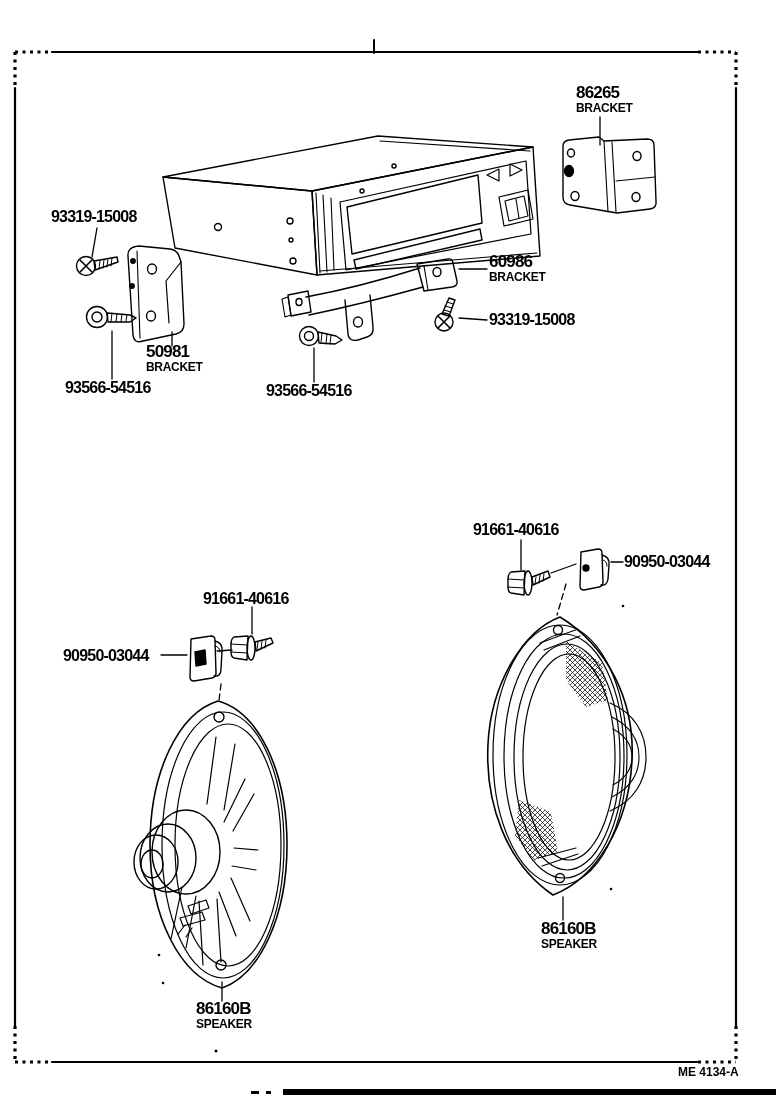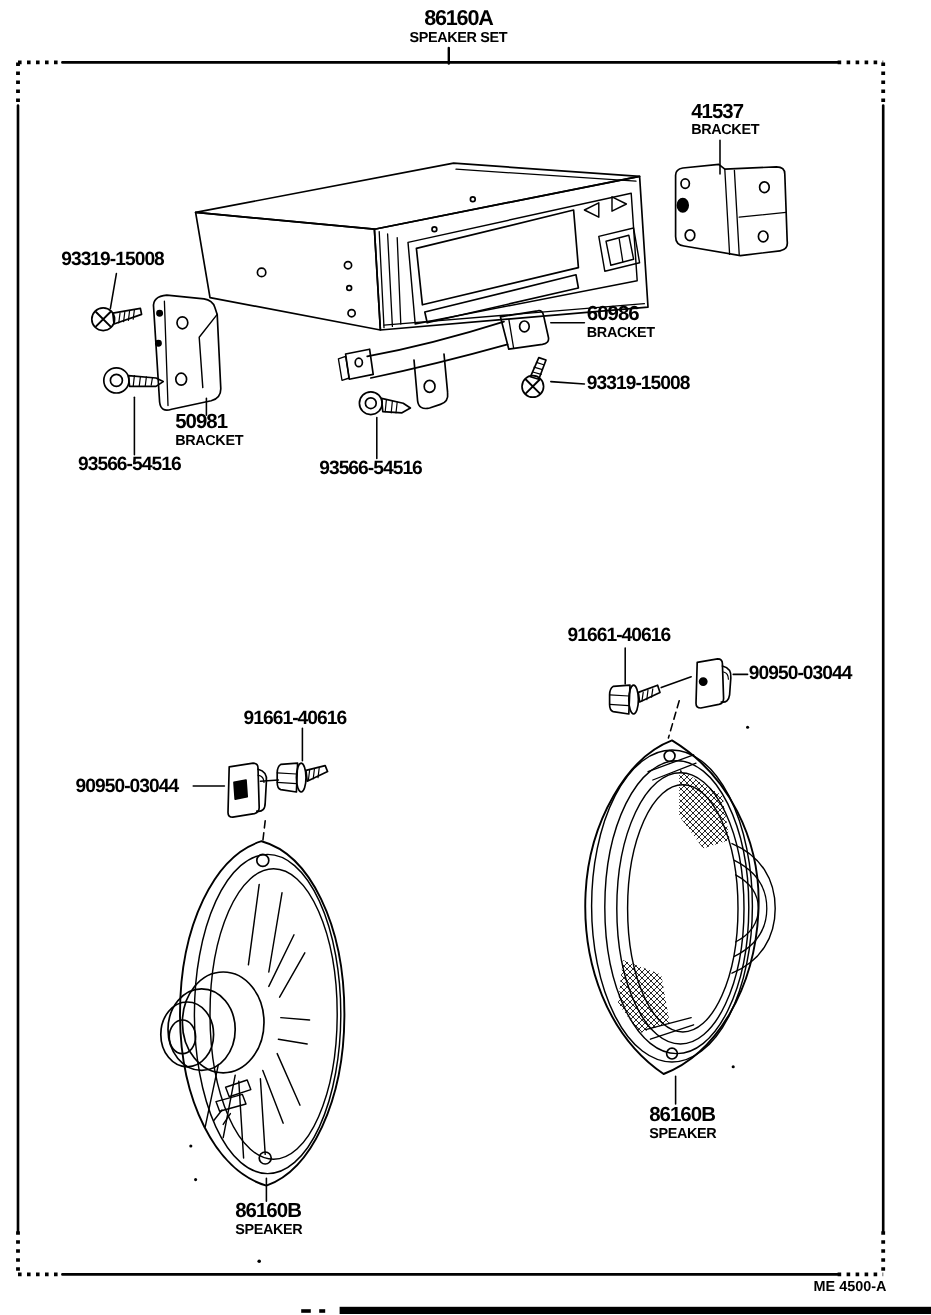--- a/index.html
+++ b/index.html
@@ -212,27 +212,23 @@
       <rect x="251" y="1091" width="8" height="3"></rect>
       <rect x="266" y="1091" width="5" height="3"></rect>
       <circle cx="159" cy="955" r="1.3"></circle>
       <circle cx="163" cy="983" r="1.3"></circle>
       <circle cx="216" cy="1051" r="1.5"></circle>
       <circle cx="623" cy="606" r="1.3"></circle>
       <circle cx="611" cy="889" r="1.3"></circle>
     </g>
   </svg>
 
-  <div class="lbl center" style="left:327px;top:6px;width:110px;">
-    <div class="num big">86160A</div>
-    <div class="sub">SPEAKER SET</div>
-  </div>
 
   <div class="lbl" style="left:576px;top:84px;">
-    <div class="num">41537</div>
+    <div class="num">86265</div>
     <div class="sub">BRACKET</div>
   </div>
 
   <div class="lbl" style="left:51px;top:209px;">
     <div class="pn">93319-15008</div>
   </div>
 
   <div class="lbl" style="left:146px;top:343px;">
     <div class="num">50981</div>
     <div class="sub">BRACKET</div>
@@ -275,16 +271,16 @@
     <div class="num">86160B</div>
     <div class="sub">SPEAKER</div>
   </div>
 
   <div class="lbl" style="left:541px;top:920px;">
     <div class="num">86160B</div>
     <div class="sub">SPEAKER</div>
   </div>
 
   <div class="lbl" style="left:678px;top:1066px;">
-    <div class="code">ME 4500-A</div>
+    <div class="code">ME 4134-A</div>
   </div>
 
 </div>
 
 </body></html>

